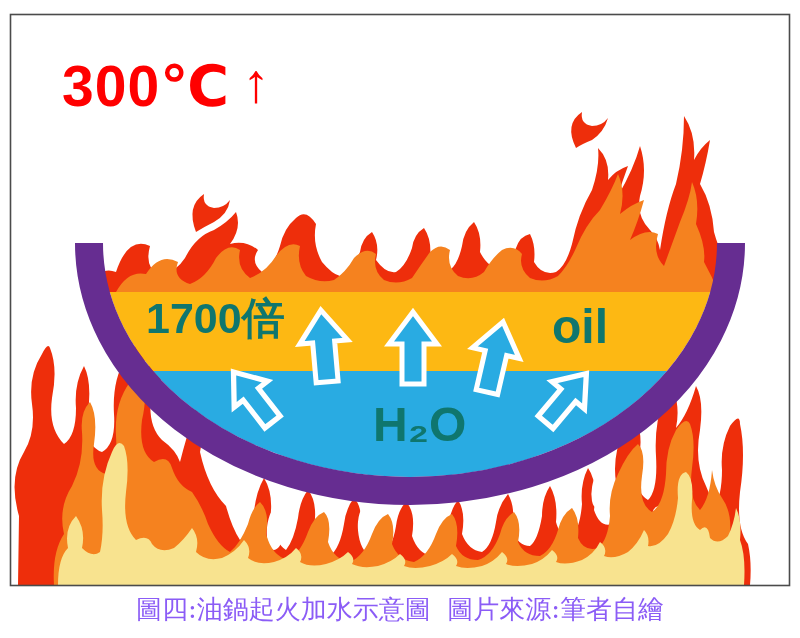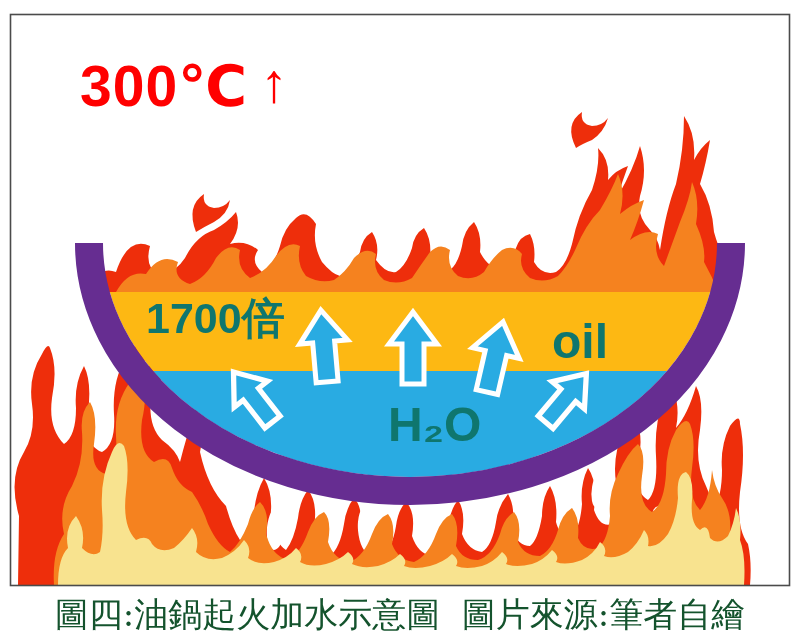--- a/index.html
+++ b/index.html
@@ -1,27 +1,27 @@
 <!DOCTYPE html>
 <html><head>
 <meta charset="utf-8">
 <style>
   html,body{margin:0;padding:0;background:#fff;}
   .stage{position:relative;width:800px;height:638px;background:#fff;overflow:hidden;
          font-family:"Liberation Sans","DejaVu Sans",sans-serif;}
   svg{position:absolute;left:0;top:0;}
   .label{position:absolute;font-weight:700;color:#0f766e;line-height:1;white-space:pre;}
-  .temp{left:80px;top:58px;color:#ff0000;font-size:57px;letter-spacing:1px;display:flex;align-items:flex-start;}
+  .temp{left:62px;top:58px;color:#ff0000;font-size:57px;letter-spacing:1px;display:flex;align-items:flex-start;}
   .temp .arrow{font-weight:500;font-size:55px;margin-left:12px;position:relative;top:-2px;}
   .expansion{left:146px;top:297px;font-size:43px;}
-  .oil{left:552px;top:318px;font-size:48px;}
-  .h2o{left:388px;top:401px;font-size:48px;}
-  .caption{position:absolute;left:0;top:594px;width:800px;text-align:center;color:#14532d;
+  .oil{left:552px;top:303px;font-size:48px;}
+  .h2o{left:373px;top:401px;font-size:48px;}
+  .caption{position:absolute;left:0;top:594px;width:800px;text-align:center;color:#8b5cf6;
            font-family:"DejaVu Serif","Liberation Serif",serif;font-weight:500;
-           font-size:34px;line-height:1.2;white-space:pre;}
+           font-size:26px;line-height:1.2;white-space:pre;}
 </style>
 </head>
 <body>
 
 <div class="stage">
 
   <svg width="800" height="638" viewBox="0 0 800 638">
     <defs>
       <clipPath id="bowlClip">
           <ellipse cx="410" cy="243" rx="307" ry="234"></ellipse>

